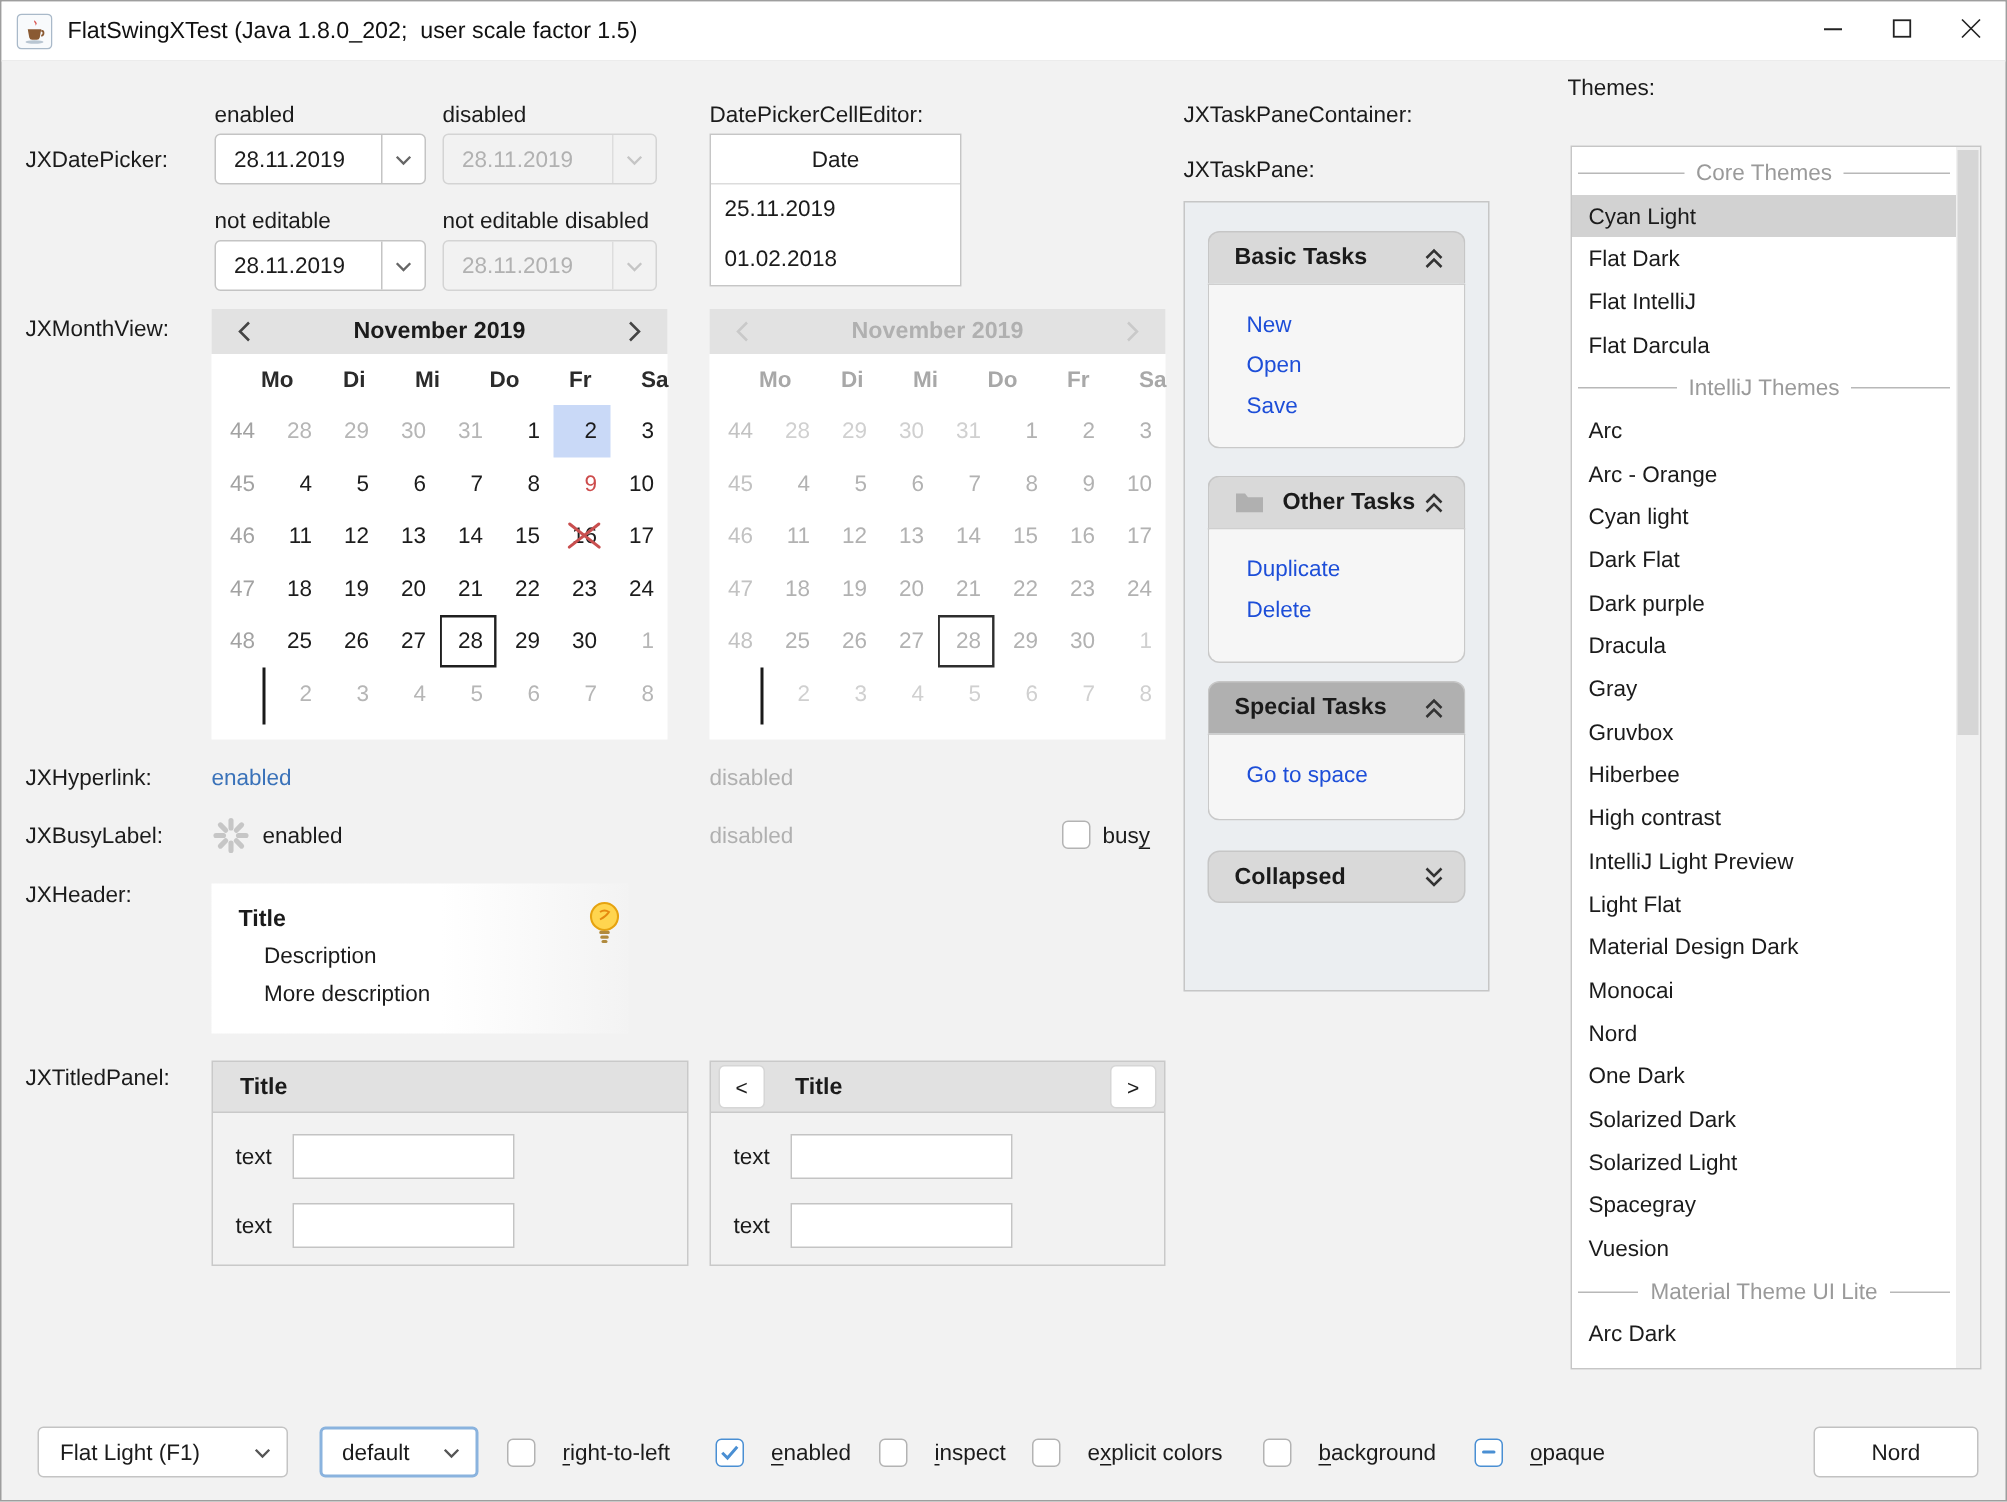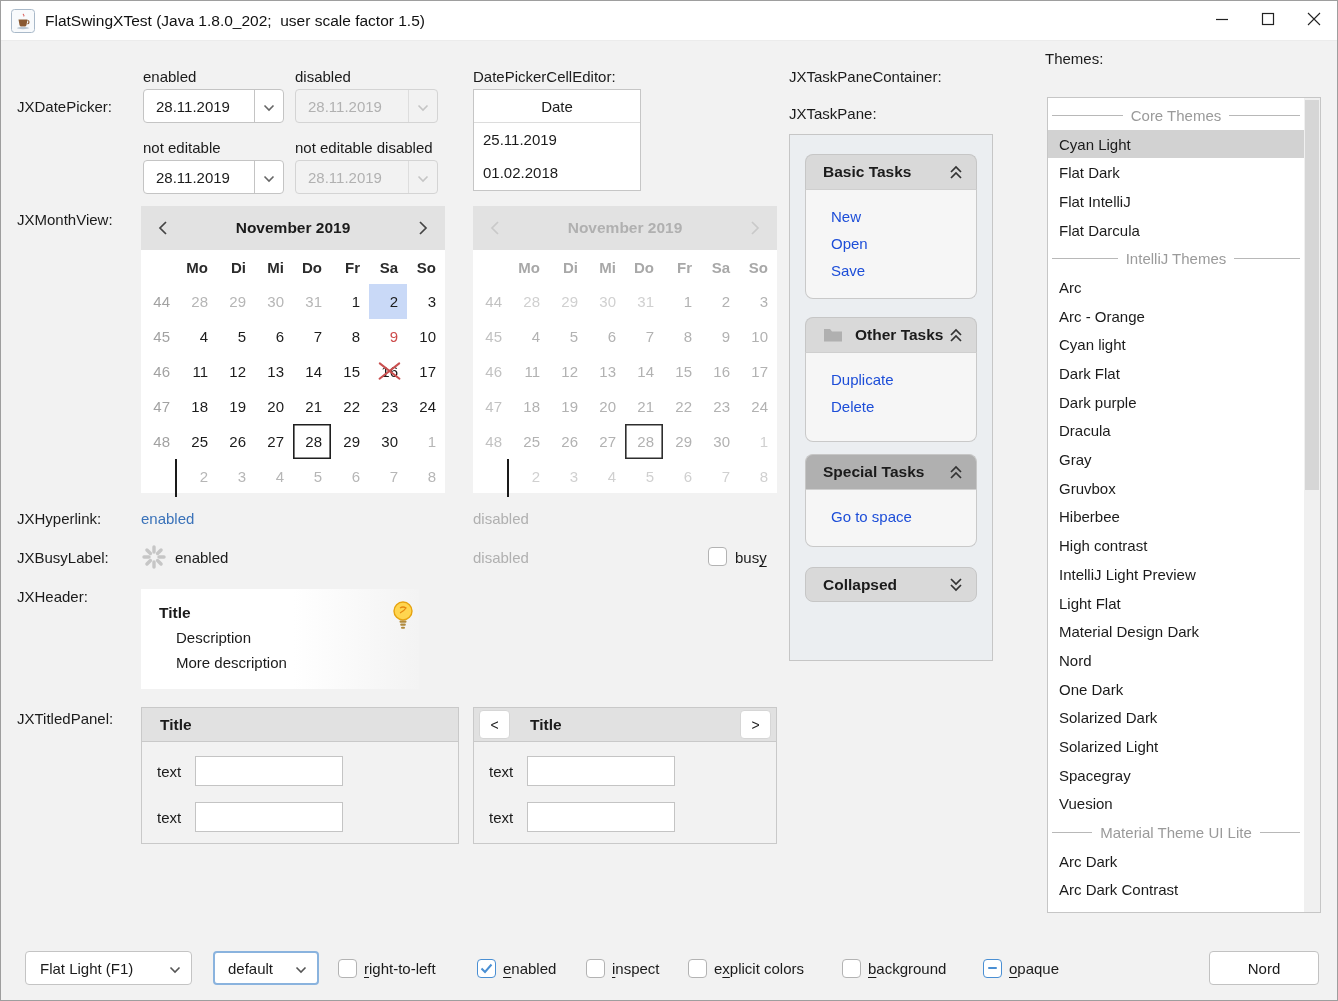--- a/index.html
+++ b/index.html
@@ -42,26 +42,26 @@
   .dpl3 { left:142px; top:138px; } .dpl4 { left:294px; top:138px; }
 
   
   .dptable { position:absolute; left:472px; top:88px; width:168px; height:102px; background:#fff; border:1px solid #c6c6c6; }
   .dptable .thead { height:33px; display:flex; align-items:center; justify-content:center; border-bottom:1px solid #dcdcdc; }
   .dptable .trow { height:33px; display:flex; align-items:center; padding-left:9px; }
 
   
   .cal { position:absolute; top:205px; width:304px; height:287px; background:#fff; }
   .cal-1 { left:140px; } .cal-2 { left:472px; }
-  .cal-head { height:44px; background:#e2e2e2; display:flex; align-items:center; }
+  .cal-head { height:30px; background:#e2e2e2; display:flex; align-items:center; }
   .cal-head .nav { width:44px; height:100%; display:flex; align-items:center; justify-content:center; }
   .cal-head .cal-title { flex:1; text-align:center; font-weight:bold; font-size:15.5px; }
   .cal-grid { padding:0; }
   .cal-row { display:flex; height:35px; }
-  .cal-row.wd-row { height:34px; }
+  .cal-row.wd-row { height:34px;gap:24px; }
   .cell { width:38px; height:100%; display:flex; align-items:center; justify-content:flex-end; padding-right:9px; position:relative; }
   .wd { font-weight:bold; color:#2b2b2b; }
   .weeknum { color:#a2a2a2; }
   .day { color:#1c1c1c; }
   .day.trail { color:#b6b6b6; }
   .day.selected { background:#c9d9f7; }
   .day.today { box-shadow:inset 0 0 0 1.6px #1f1f1f; }
   .cal:not(.disabled) .day.red { color:#cd4b4b; }
   .day.flagged::before, .day.flagged::after { content:""; position:absolute; left:7px; top:16px; width:27px; height:2.4px; background:#c94f4f; border-radius:2px; }
   .cal:not(.disabled) .day.flagged::before { transform:rotate(38deg); }
@@ -137,21 +137,21 @@
   .tsep .line { flex:1; height:1px; background:#b8b8b8; }
   .tsep .septext { margin:0 8px; white-space:nowrap; }
   .scrollbar { position:absolute; right:0; top:0; width:16px; height:100%; background:#f0f0f0; }
   .scrollthumb { position:absolute; left:1px; top:2px; width:14px; height:390px; background:#d6d6d6; }
 
   
   .combo { position:absolute; top:950px; height:34px; background:#fff; border:1px solid #c4c4c4; border-radius:4px; display:flex; align-items:center; padding:0 10px 0 14px; }
   .combo .cval { flex:1; }
   .combo-theme { left:24px; width:167px; }
   .combo-mode { left:212px; width:106px; border:2px solid #8ab3de; padding-left:13px; }
-  .cbgroup { position:absolute; top:950px; height:34px; display:flex; align-items:center; gap:7px; white-space:nowrap; }
+  .cbgroup { position:absolute; top:950px; height:34px; display:flex; align-items:center; gap:18px; white-space:nowrap; }
   .cb-0 { left:337px; } .cb-1 { left:476px; } .cb-2 { left:585px; }
   .cb-3 { left:687px; } .cb-4 { left:841px; } .cb-5 { left:982px; }
   .close-btn { position:absolute; left:1208px; top:950px; width:110px; height:34px; background:#fff; border:1px solid #c2c2c2; border-radius:4px; font:inherit; font-size:15px; color:#1b1b1b; display:flex; align-items:center; justify-content:center; }
 </style>
 </head>
 <body>
 
 <div class="window">
 
   <div class="titlebar">
@@ -572,20 +572,21 @@
         <div class="titem">Dark Flat</div>
         <div class="titem">Dark purple</div>
         <div class="titem">Dracula</div>
         <div class="titem">Gray</div>
         <div class="titem">Gruvbox</div>
         <div class="titem">Hiberbee</div>
         <div class="titem">High contrast</div>
         <div class="titem">IntelliJ Light Preview</div>
         <div class="titem">Light Flat</div>
         <div class="titem">Material Design Dark</div>
+        <div class="titem">Monocai</div>
         <div class="titem">Nord</div>
         <div class="titem">One Dark</div>
         <div class="titem">Solarized Dark</div>
         <div class="titem">Solarized Light</div>
         <div class="titem">Spacegray</div>
         <div class="titem">Vuesion</div>
         <div class="tsep">
           <span class="line"></span>
           <span class="septext">Material Theme UI Lite</span>
           <span class="line"></span>

